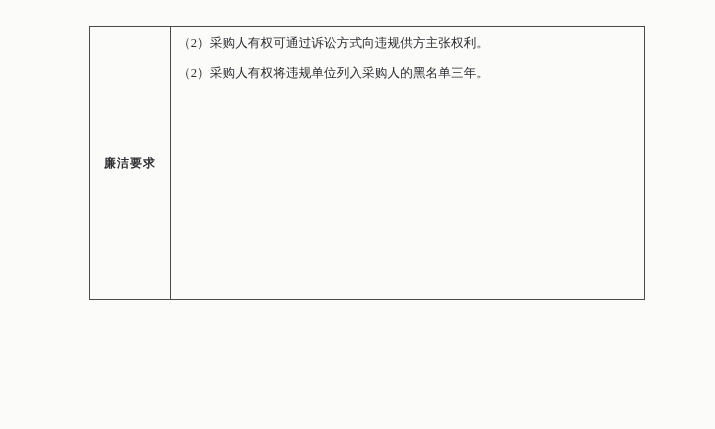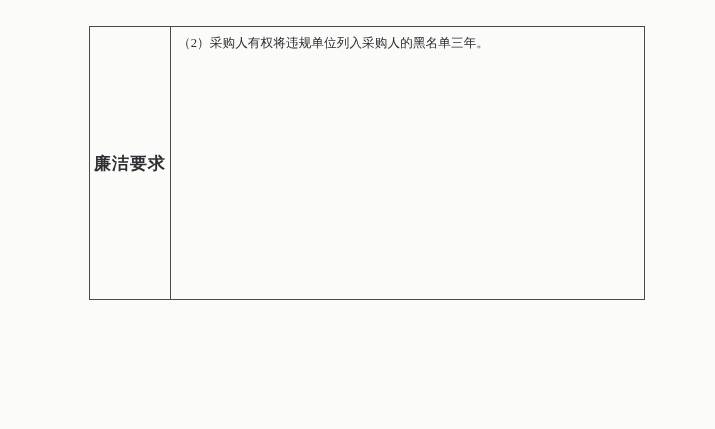--- a/index.html
+++ b/index.html
@@ -30,21 +30,21 @@
   .label-cell {
     width: 81px;
     border-right: 1px solid var(--border-col);
     display: flex;
     align-items: center;
     justify-content: center;
     color: var(--text-col);
   }
   .label-cell .label-text {
     font-weight: bold;
-    font-size: 17px;
+    font-size: 12px;
     letter-spacing: 1px;
     white-space: nowrap;
   }
   .content-cell {
     flex: 1;
     padding: 1px 5px 0 7px;
     overflow: hidden;
   }
   .content-cell p {
     font-size: 12.6px;
@@ -57,16 +57,17 @@
 </style>
 </head>
 <body>
 
 <div class="page">
   <div class="doc-table">
     <div class="label-cell">
       <span class="label-text">廉洁要求</span>
     </div>
     <div class="content-cell">
+      <p>（2）采购人有权可通过诉讼方式向违规供方主张权利。</p>
       <p>（2）采购人有权将违规单位列入采购人的黑名单三年。</p>
     </div>
   </div>
 </div>
 
 </body></html>

